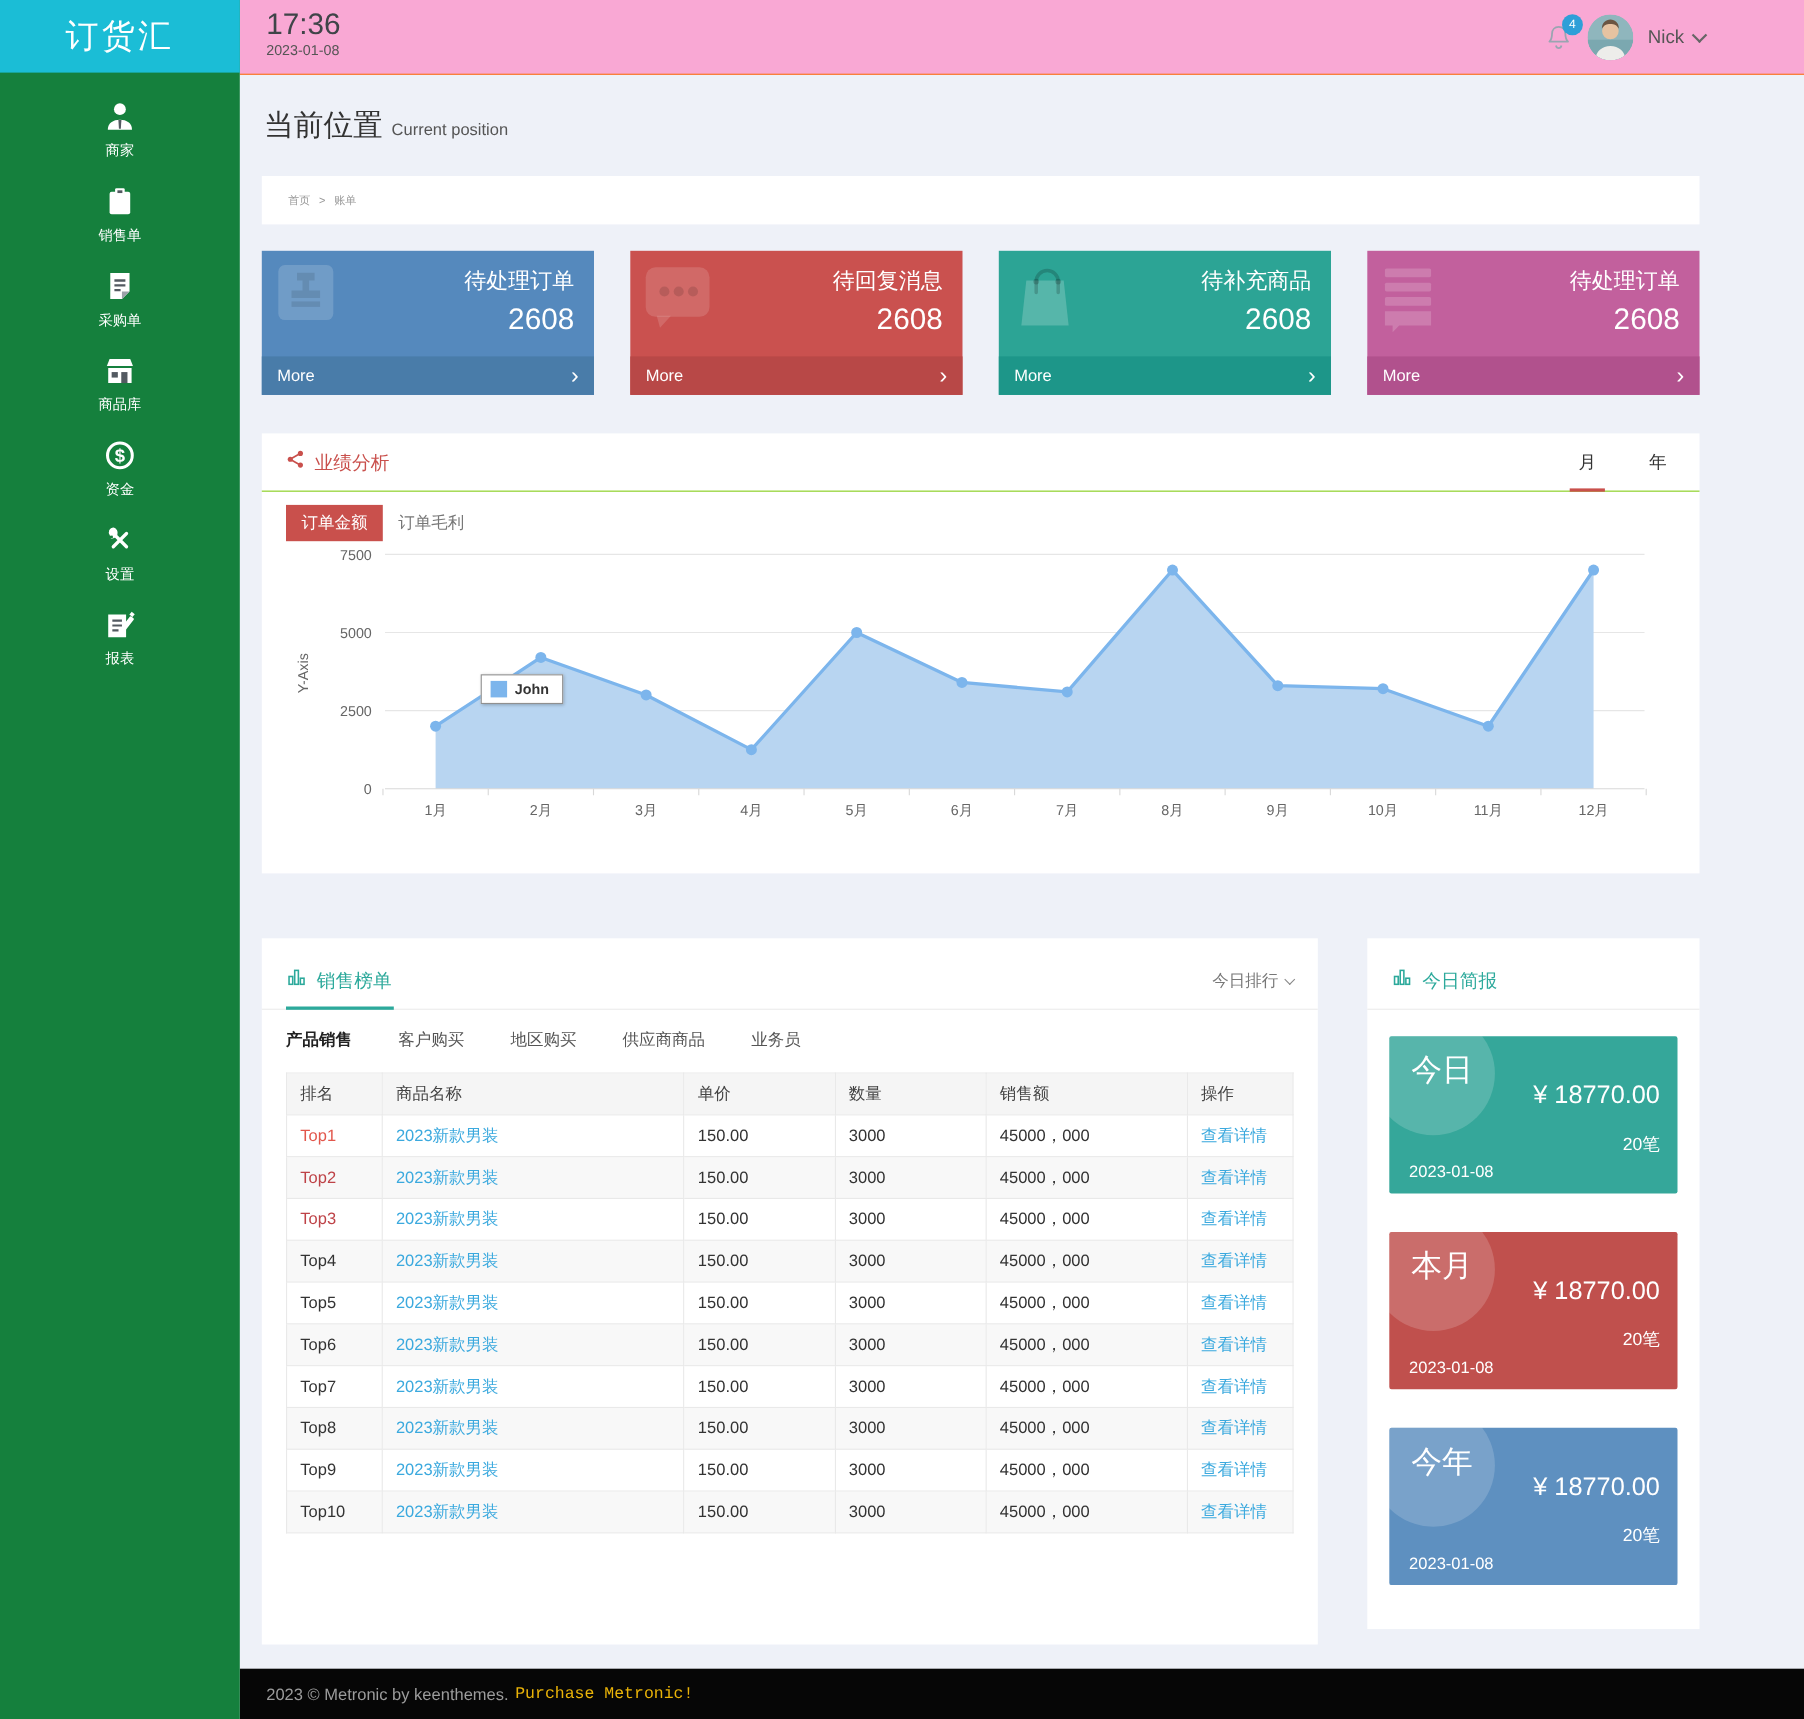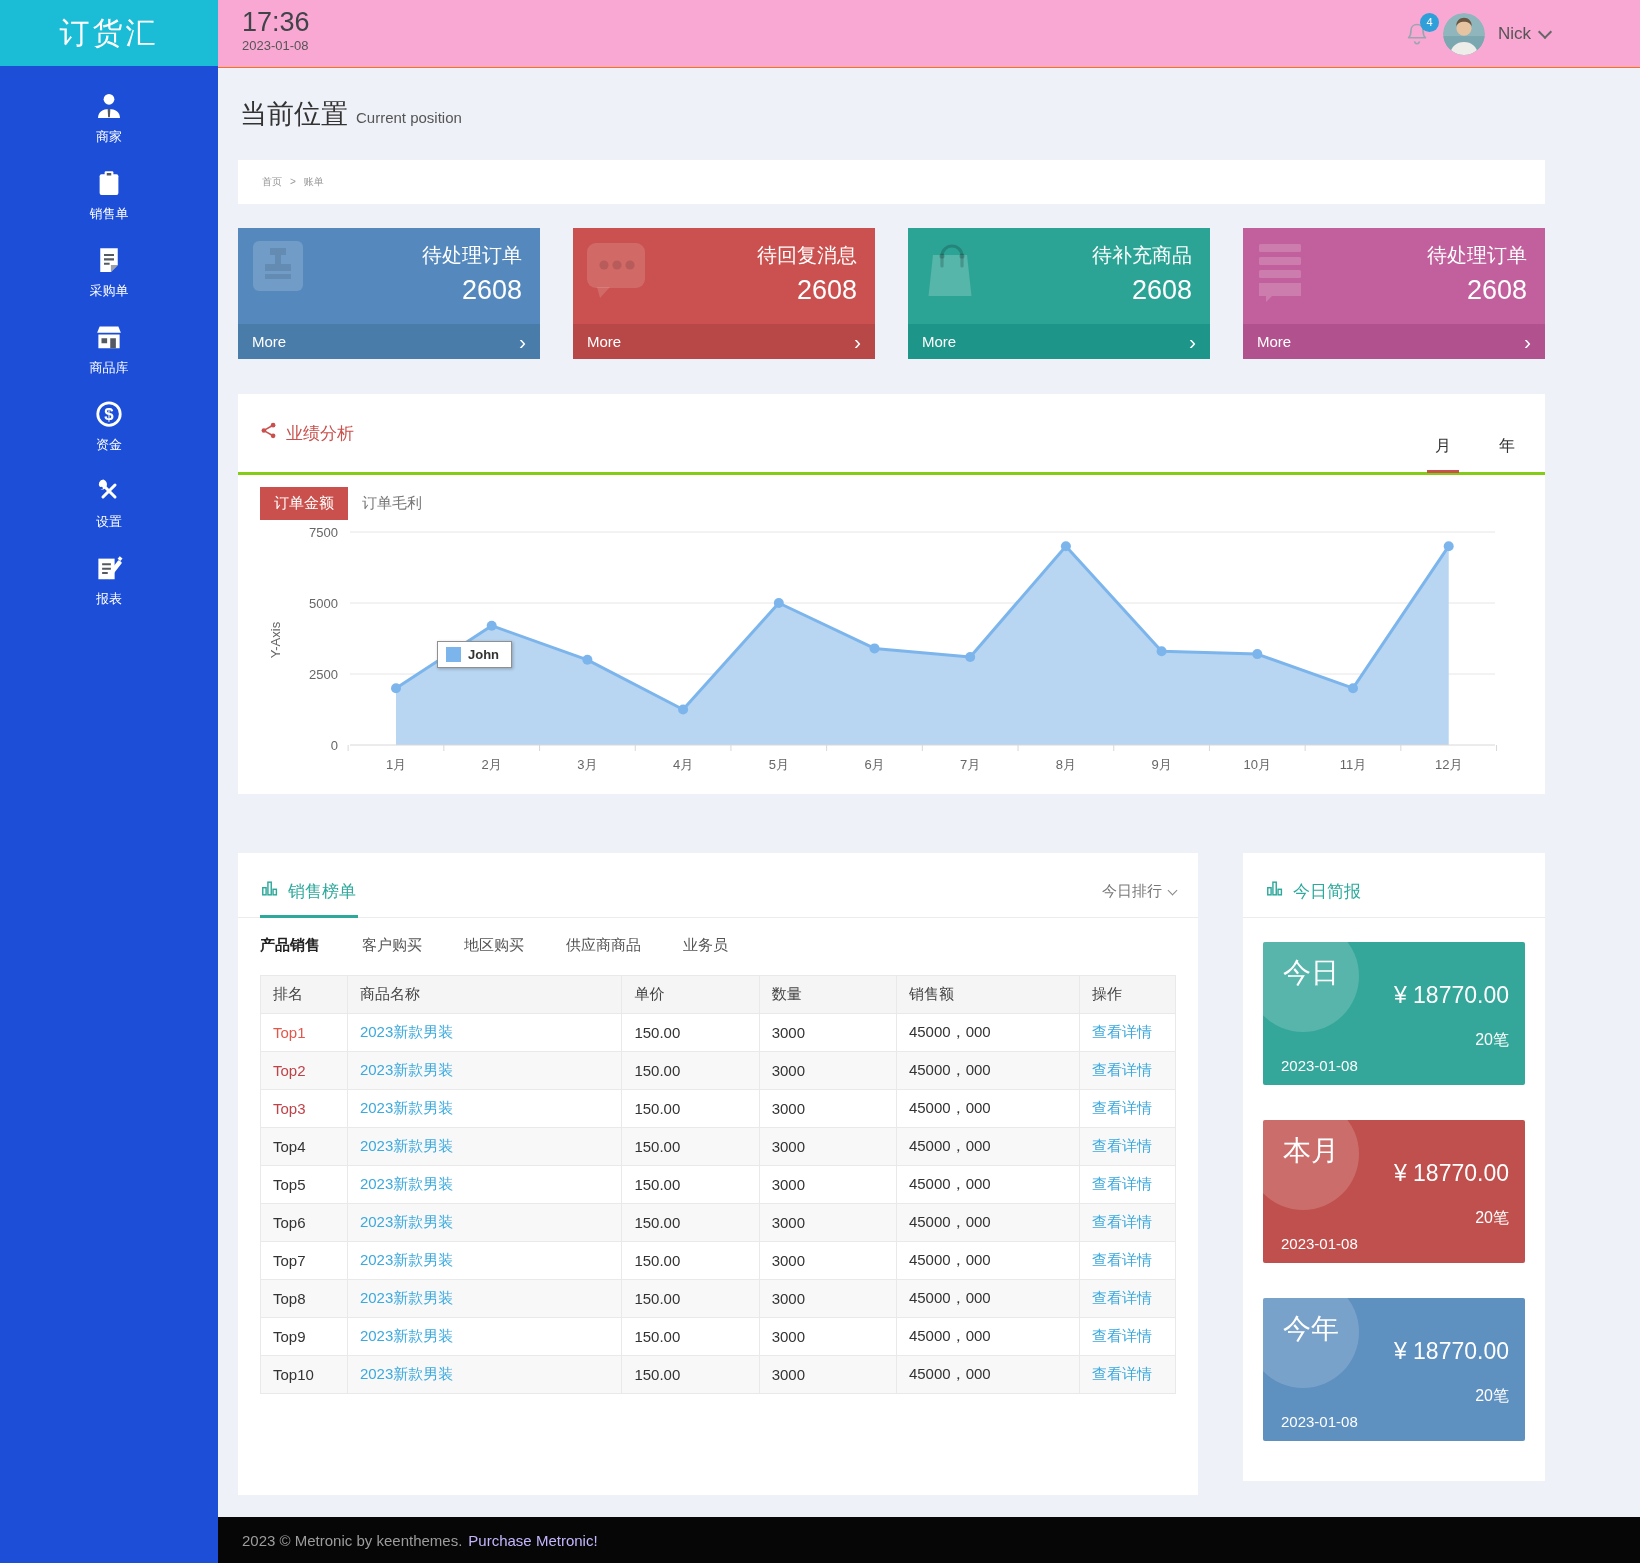--- a/index.html
+++ b/index.html
@@ -1,19 +1,19 @@
 <!DOCTYPE html>
 <html><head>
 <meta charset="utf-8">
 <style>
   html,body{margin:0;padding:0;}
   body{width:1640px;height:1563px;position:relative;background:#EEF1F8;
        font-family:"Liberation Sans","DejaVu Sans",sans-serif;color:#333;overflow:hidden;}
   
-  .sidebar{position:absolute;left:0;top:0;width:218px;height:1563px;background:#1d4ed8;z-index:5;}
+  .sidebar{position:absolute;left:0;top:0;width:218px;height:1563px;background:#15803d;z-index:5;}
   .logo{height:66px;background:#1BBDD6;color:#fff;font-size:30px;display:flex;align-items:center;
         justify-content:center;letter-spacing:3px;cursor:pointer;}
   .side-nav{padding-top:14px;}
   .nav-item{height:77px;display:flex;flex-direction:column;align-items:center;justify-content:center;
             gap:7px;color:#fff;cursor:pointer;}
   .nav-icon{width:30px;height:30px;color:#fff;display:block;}
   .nav-label{font-size:13px;}
   
   .topbar{position:absolute;left:218px;top:0;width:1422px;height:67px;background:#f9a8d4;
           border-bottom:1px solid #f97316;padding-left:16px;}
@@ -44,22 +44,22 @@
   .sc-icon{position:absolute;left:12px;top:10px;width:64px;height:64px;}
   .sc-text{position:absolute;right:18px;top:14px;text-align:right;}
   .sc-title{font-size:20px;}
   .sc-value{font-size:27px;margin-top:6px;}
   .sc-footer{height:35px;display:flex;align-items:center;justify-content:space-between;
              padding:0 14px;font-size:15px;cursor:pointer;}
   .sc-arrow{font-size:21px;line-height:15px;}
   
   .panel{position:absolute;background:#fff;box-sizing:border-box;}
   .chart-panel{left:238px;top:394px;width:1307px;height:400px;}
-  .chart-header{position:relative;height:52px;border-bottom:3px solid #84cc16;
-                display:flex;align-items:center;padding:13px 22px;}
+  .chart-header{position:relative;height:52px;border-bottom:1px solid #84cc16;
+                display:flex;align-items:center;padding:0 22px;}
   .head-title{display:flex;align-items:center;gap:9px;font-size:17px;position:relative;}
   .head-title.red{color:#C9504C;}
   .head-title.teal{color:#2CA99B;}
   .head-title.with-underline::after{content:"";position:absolute;left:0;bottom:-15px;width:102%;
                 height:3px;background:#2CA99B;}
   .period-tabs{position:absolute;right:22px;bottom:-1px;}
   .period-tab{display:inline-block;font-size:16px;color:#333;margin-left:32px;
               padding:0 8px 13px;cursor:pointer;}
   .period-tab.active{border-bottom:3px solid #C9504C;}
   .series-tabs{margin:12px 22px 0;height:33px;}
@@ -94,21 +94,21 @@
   .b-circle{position:absolute;left:-16px;top:-22px;width:112px;height:112px;border-radius:50%;
             background:rgba(255,255,255,0.17);}
   .b-label{position:absolute;left:20px;top:12px;font-size:28px;z-index:1;}
   .b-amount{position:absolute;right:16px;top:40px;font-size:23px;}
   .b-count{position:absolute;right:16px;top:88px;font-size:16px;}
   .b-date{position:absolute;left:18px;bottom:11px;font-size:15px;}
   
   .footer{position:absolute;left:218px;top:1517px;width:1422px;height:46px;background:#060606;
           color:#9C9C9C;font-size:15px;display:flex;align-items:center;padding-left:24px;
           box-sizing:border-box;gap:6px;}
-  .footer a{color:#c4b5fd;text-decoration:none;cursor:pointer;}
+  .footer a{color:#eab308;text-decoration:none;cursor:pointer;font-family:Liberation Mono, monospace;}
 </style>
 </head>
 <body>
 
 <aside class="sidebar">
   <div class="logo">订货汇</div>
   <nav class="side-nav" id="side-nav">
       <div class="nav-item">
         <span class="nav-icon"><svg viewBox="0 0 24 24" width="30" height="30" fill="currentColor">
             <circle cx="12" cy="6.6" r="4.3"></circle>

